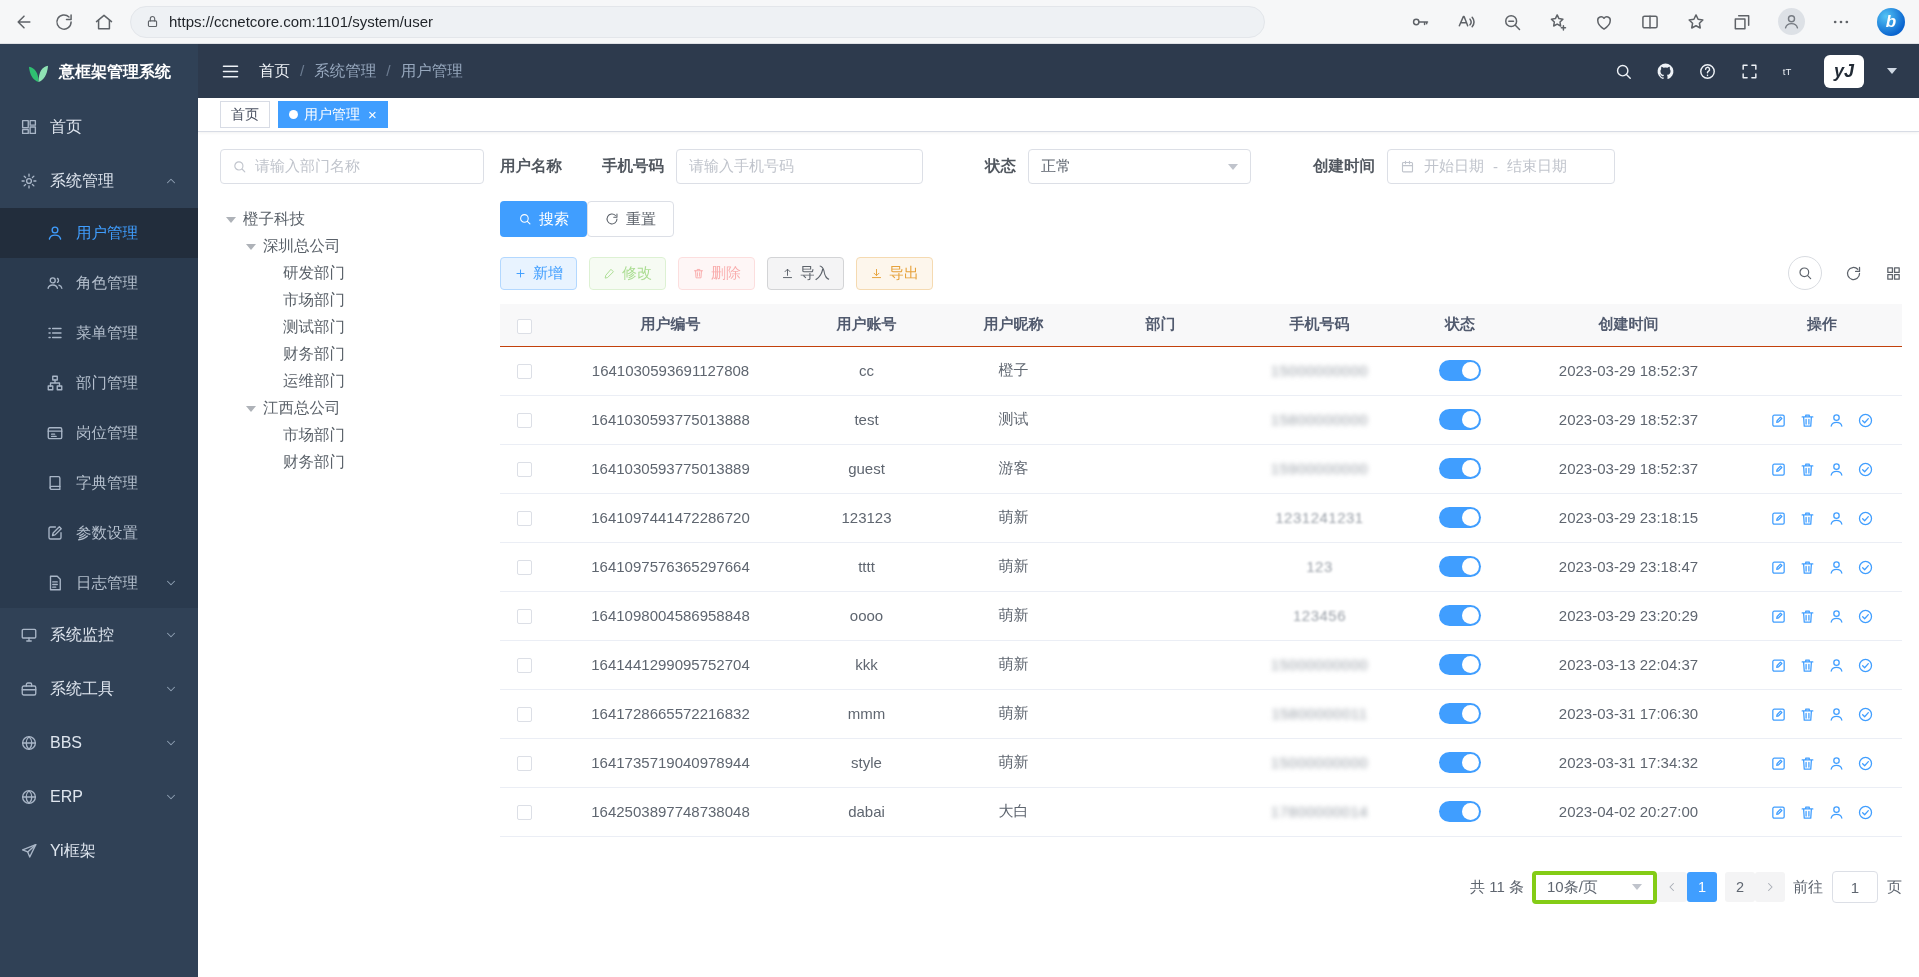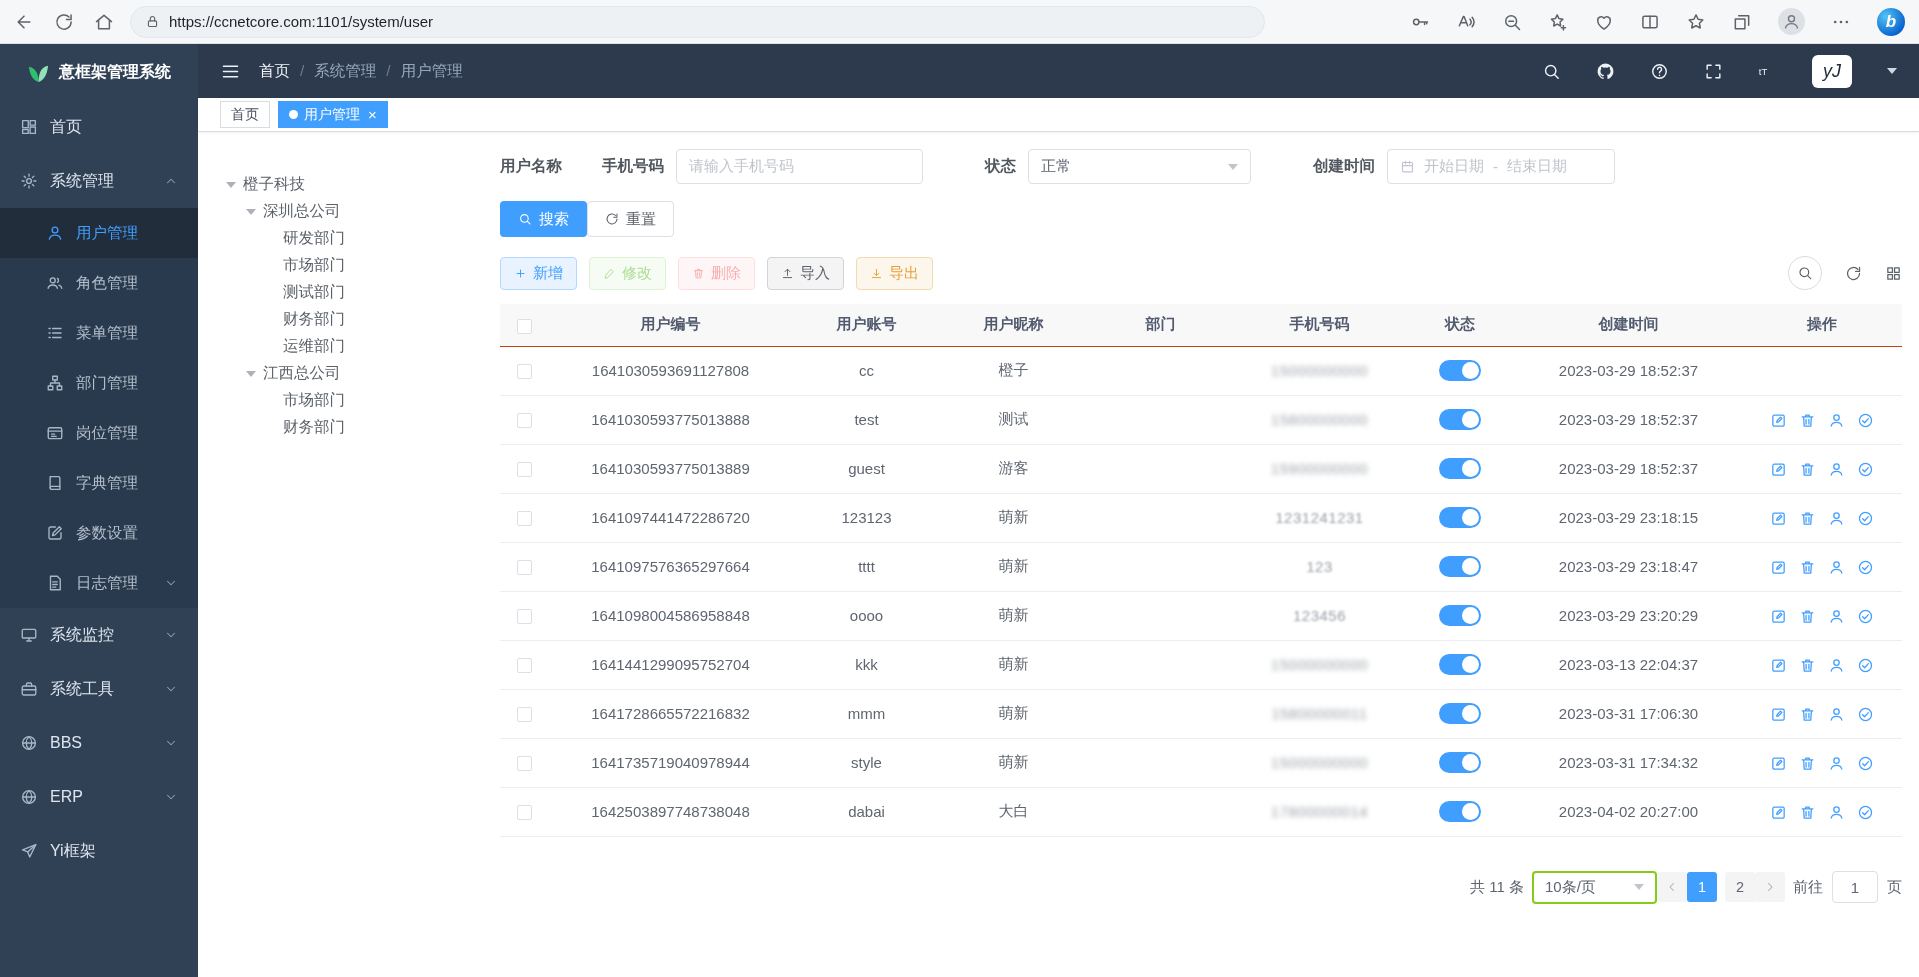--- a/index.html
+++ b/index.html
@@ -33,23 +33,23 @@
 .mcaret{margin-left:auto;width:14px;height:14px;color:#8fa0b3;display:inline-flex}
 .mcaret.open svg{transform:rotate(180deg)}
 
 .main{flex:1;display:flex;flex-direction:column;background:#fff;min-width:0}
 .topbar{height:54px;background:#2d3a4d;display:flex;align-items:center;padding:0 22px;gap:18px;flex:none}
 .hamburger{width:21px;height:21px;color:#eef2f7;display:inline-flex;cursor:pointer}
 .breadcrumb{display:flex;align-items:center;gap:10px;font-size:15.5px}
 .bc-first{color:#f2f5f9;cursor:pointer}
 .bc-item{color:#97a8be;cursor:pointer}
 .bc-sep{color:#6b7b90}
-.topbar-right{margin-left:auto;display:flex;align-items:center;gap:35px}
+.topbar-right{margin-left:auto;display:flex;align-items:center;gap:23px}
 .tb-ic{width:19px;height:19px;color:#eef2f7;display:inline-flex;cursor:pointer}
-.user-logo{width:40px;height:33px;background:#fff;border-radius:6px;color:#222b36;font-weight:normal;font-style:italic;display:flex;align-items:center;justify-content:center;font-size:18px;cursor:pointer}
+.user-logo{width:40px;height:33px;background:#fff;border-radius:6px;color:#222b36;font-weight:bold;font-style:italic;display:flex;align-items:center;justify-content:center;font-size:18px;cursor:pointer}
 .tb-caret{width:0;height:0;border-left:5px solid transparent;border-right:5px solid transparent;border-top:6px solid #cfd8e3}
 
 .tabs-bar{height:34px;border-bottom:1px solid #d8dce5;display:flex;align-items:center;padding:0 22px;gap:8px;background:#fff;flex:none;box-shadow:0 1px 3px rgba(0,0,0,.06)}
 .tab{height:27px;display:inline-flex;align-items:center;gap:6px;padding:0 10px;border:1px solid #d8dce5;font-size:14px;color:#495060;background:#fff;cursor:pointer}
 .tab.active{background:#409eff;border-color:#409eff;color:#fff}
 .tab-dot{width:9px;height:9px;border-radius:50%;background:#fff}
 .tab-close{font-size:15px;line-height:1;margin-left:2px}
 
 
 .content{flex:1;display:flex;padding:17px 17px 0 22px;overflow:hidden}
@@ -101,21 +101,21 @@
 td{height:49px;border-bottom:1px solid #ebeef5;color:#5f6670;font-size:15px;text-align:center;white-space:nowrap;overflow:hidden}
 .cb{width:15px;height:15px;border:1px solid #dcdfe6;border-radius:2px;display:inline-block;background:#fff;vertical-align:middle;cursor:pointer}
 .phone{filter:blur(2.6px);color:#9aa0a8;letter-spacing:.5px}
 .phone.lt{filter:blur(1.2px)}
 .toggle{width:42px;height:21px;border-radius:11px;background:#409eff;display:inline-block;position:relative;cursor:pointer;vertical-align:middle}
 .knob{position:absolute;right:2px;top:2px;width:17px;height:17px;border-radius:50%;background:#fff}
 .ops .op{width:17px;height:17px;color:#409eff;display:inline-flex;margin:0 6px;cursor:pointer;vertical-align:middle}
 
 .pagination{margin-top:34px;display:flex;align-items:center;justify-content:flex-end;color:#5f6670;font-size:15px;padding-bottom:20px}
 .pg-total{margin-right:8px}
-.pg-size{width:125px;height:33px;border:2px solid #84cc16;border-radius:4px;display:flex;align-items:center;justify-content:space-between;padding:0 11px;background:#fff;cursor:pointer;color:#5f6670}
+.pg-size{width:125px;height:33px;border:4px solid #84cc16;border-radius:4px;display:flex;align-items:center;justify-content:space-between;padding:0 11px;background:#fff;cursor:pointer;color:#5f6670}
 .pg-btn{min-width:30px;height:30px;border-radius:3px;background:#f4f4f5;display:flex;align-items:center;justify-content:center;color:#5f6670;cursor:pointer;font-size:14.5px}
 .pg-btn.active{background:#409eff;color:#fff}
 .pgc{width:14px;height:14px;color:#a8adb5;display:inline-flex}
 .pages{display:flex;gap:8px}
 .pg-goto{display:flex;align-items:center;gap:9px;margin-left:8px}
 .pg-input{width:46px;height:32px;border:1px solid #dcdfe6;border-radius:4px;display:flex;align-items:center;justify-content:center;background:#fff;cursor:text}
 </style>
 </head>
 <body>
 
@@ -457,20 +457,29 @@
         </div>
         <div class="tab active">
           <span class="tab-dot"></span>
           <span>用户管理</span>
           <span class="tab-close">×</span>
         </div>
       </div>
 
     <div class="content">
       <div class="left-panel">
+        <div class="tree-search">
+          <span class="ts-ic">
+              <svg viewBox="0 0 24 24" fill="none" stroke="currentColor" stroke-width="1.8" stroke-linecap="round" stroke-linejoin="round">
+                <circle cx="11" cy="11" r="6.5"></circle>
+                <path d="M20.5 20.5L16 16"></path>
+              </svg>
+            </span>
+          <span class="ph">请输入部门名称</span>
+        </div>
         <div id="dept-tree">
             <div class="tnode" style="padding-left:6px">
               <span class="tcaret"></span>
               <span>橙子科技</span>
             </div>
             <div class="tnode" style="padding-left:26px">
               <span class="tcaret"></span>
               <span>深圳总公司</span>
             </div>
             <div class="tnode" style="padding-left:46px">

